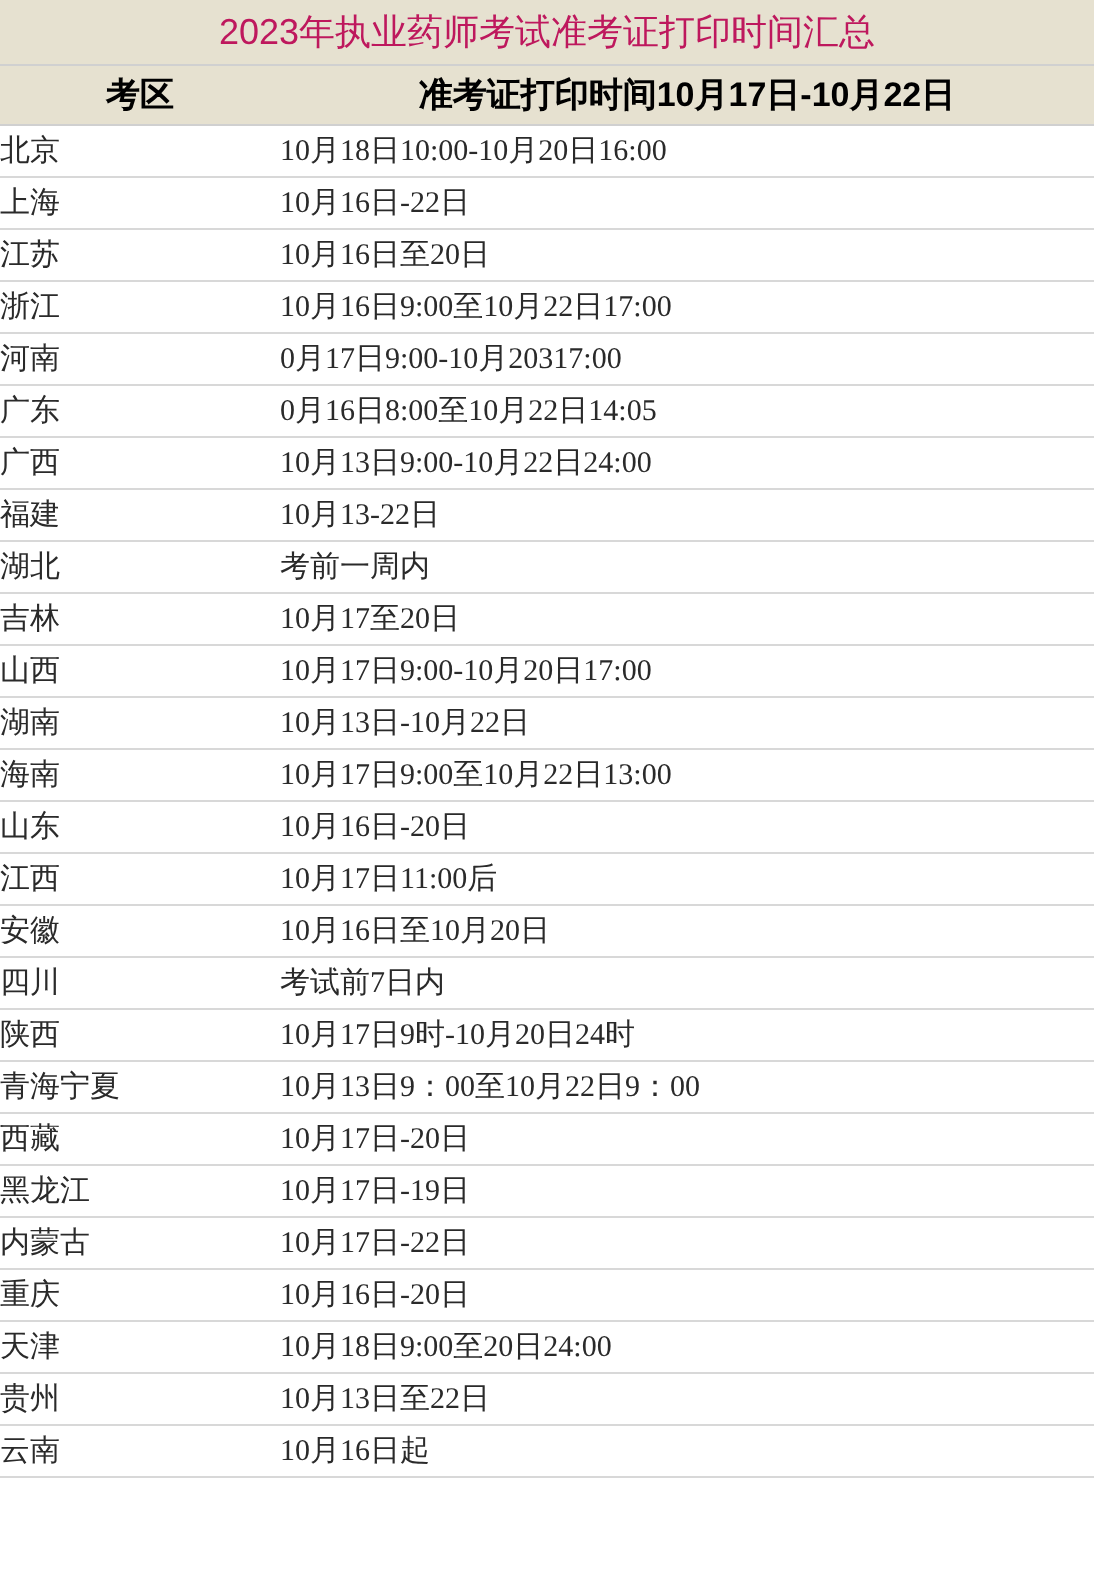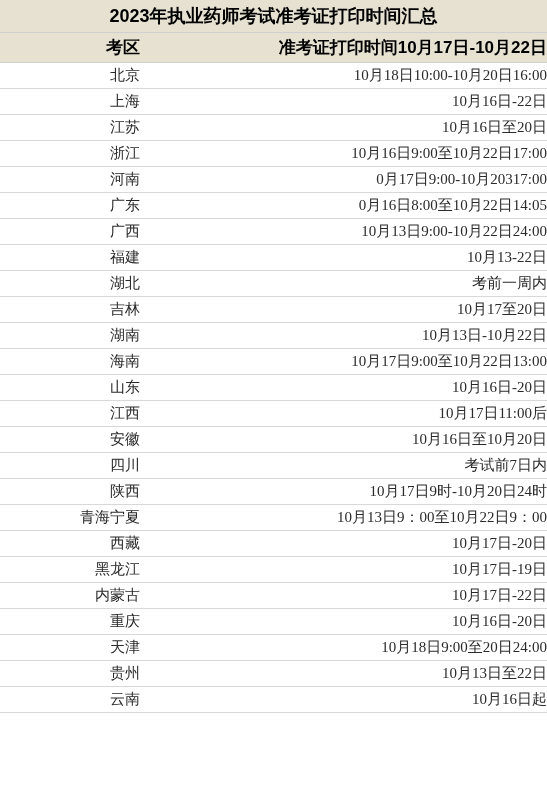--- a/index.html
+++ b/index.html
@@ -12,42 +12,42 @@
     background: #ffffff;
     width: 547px;
   }
   .table {
     width: 547px;
     border-collapse: collapse;
   }
   .title-row {
     background: #e6e1d0;
     text-align: center;
-    font-weight: bold;
+    font-weight: normal;
     font-size: 18px;
-    color: #000000;
+    color: #be185d;
     padding: 4px 0;
     font-family: "SimHei", "黑体", sans-serif;
     border-bottom: 1px solid #d0d0d0;
   }
   .header-row td {
     background: #e6e1d0;
     font-weight: bold;
     font-size: 17px;
     color: #000;
-    text-align: right;
+    text-align: center;
     padding: 3px 0;
     font-family: "SimHei", "黑体", sans-serif;
     border-bottom: 1px solid #d0d0d0;
   }
   .data-row td {
     background: #ffffff;
     font-size: 15px;
     color: #2a2a2a;
-    text-align: right;
+    text-align: left;
     padding: 3px 0;
     border-bottom: 1px solid #d8d8d8;
     font-family: "SimSun", "宋体", serif;
     height: 23px;
   }
   .col-region {
     width: 140px;
   }
   .col-time {
     width: 407px;
@@ -102,20 +102,24 @@
       </tr>
       <tr class="data-row">
         <td class="col-region">湖北</td>
         <td class="col-time">考前一周内</td>
       </tr>
       <tr class="data-row">
         <td class="col-region">吉林</td>
         <td class="col-time">10月17至20日</td>
       </tr>
       <tr class="data-row">
+        <td class="col-region">山西</td>
+        <td class="col-time">10月17日9:00-10月20日17:00</td>
+      </tr>
+      <tr class="data-row">
         <td class="col-region">湖南</td>
         <td class="col-time">10月13日-10月22日</td>
       </tr>
       <tr class="data-row">
         <td class="col-region">海南</td>
         <td class="col-time">10月17日9:00至10月22日13:00</td>
       </tr>
       <tr class="data-row">
         <td class="col-region">山东</td>
         <td class="col-time">10月16日-20日</td>

